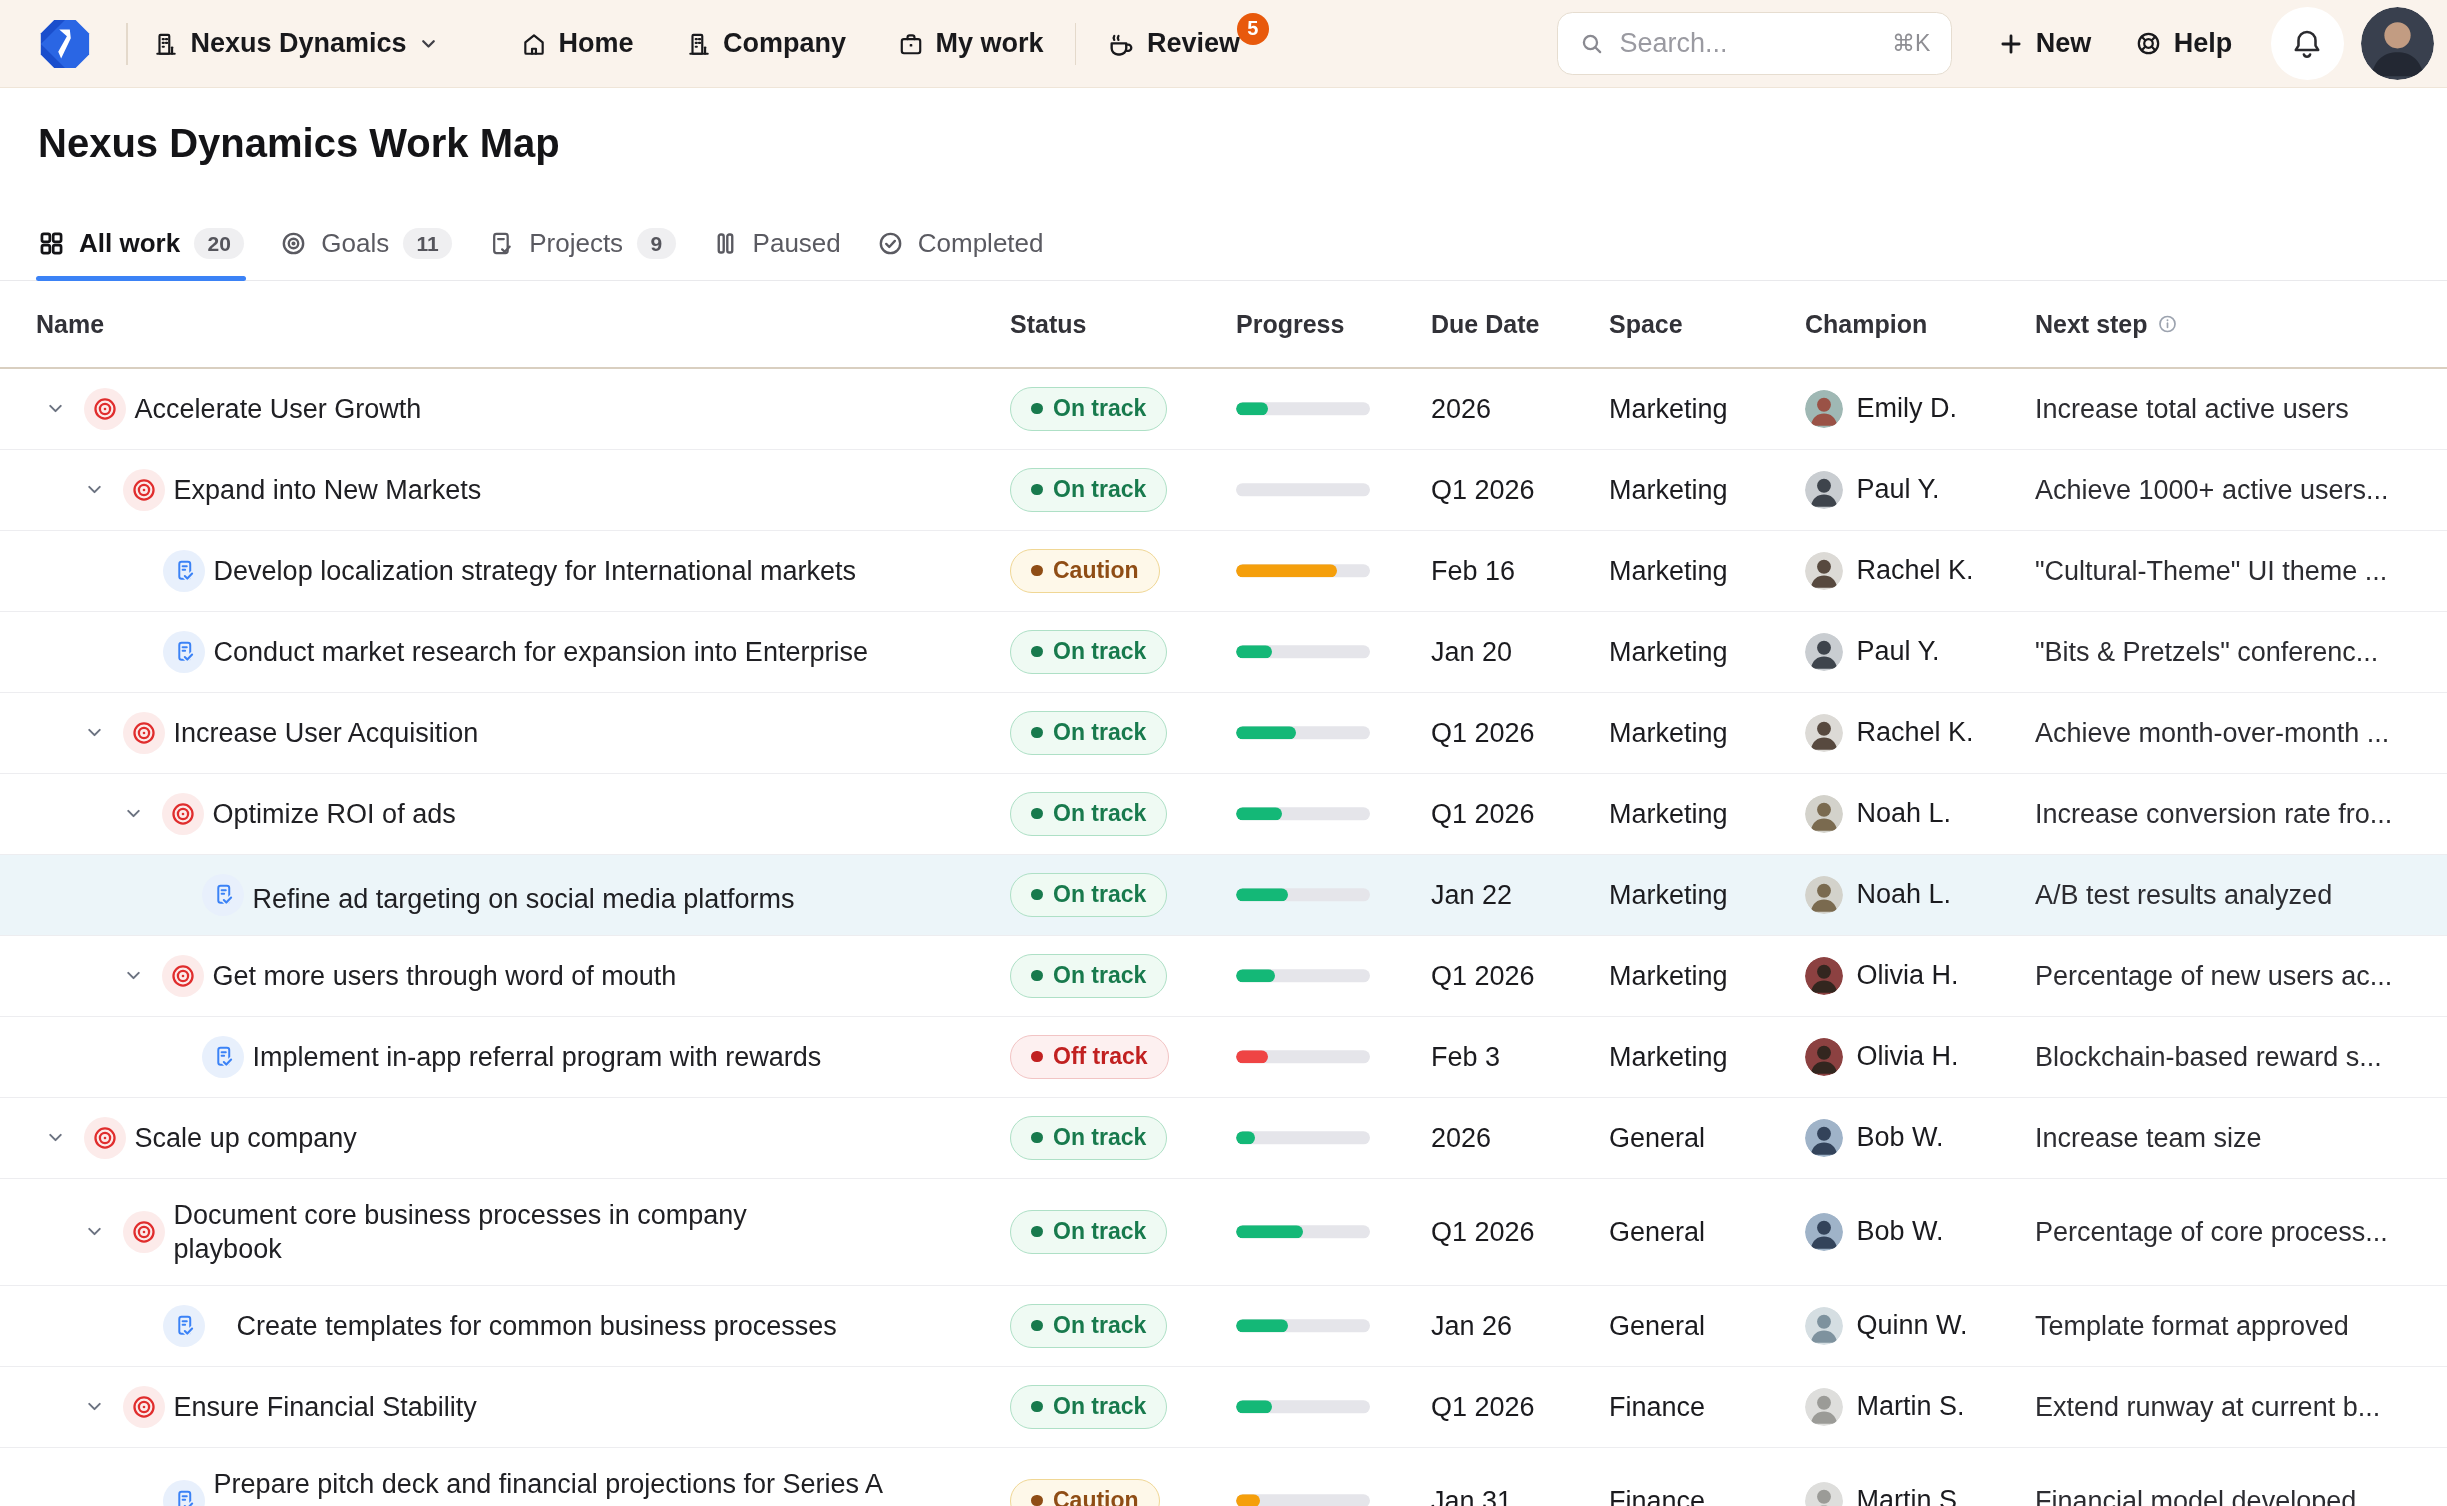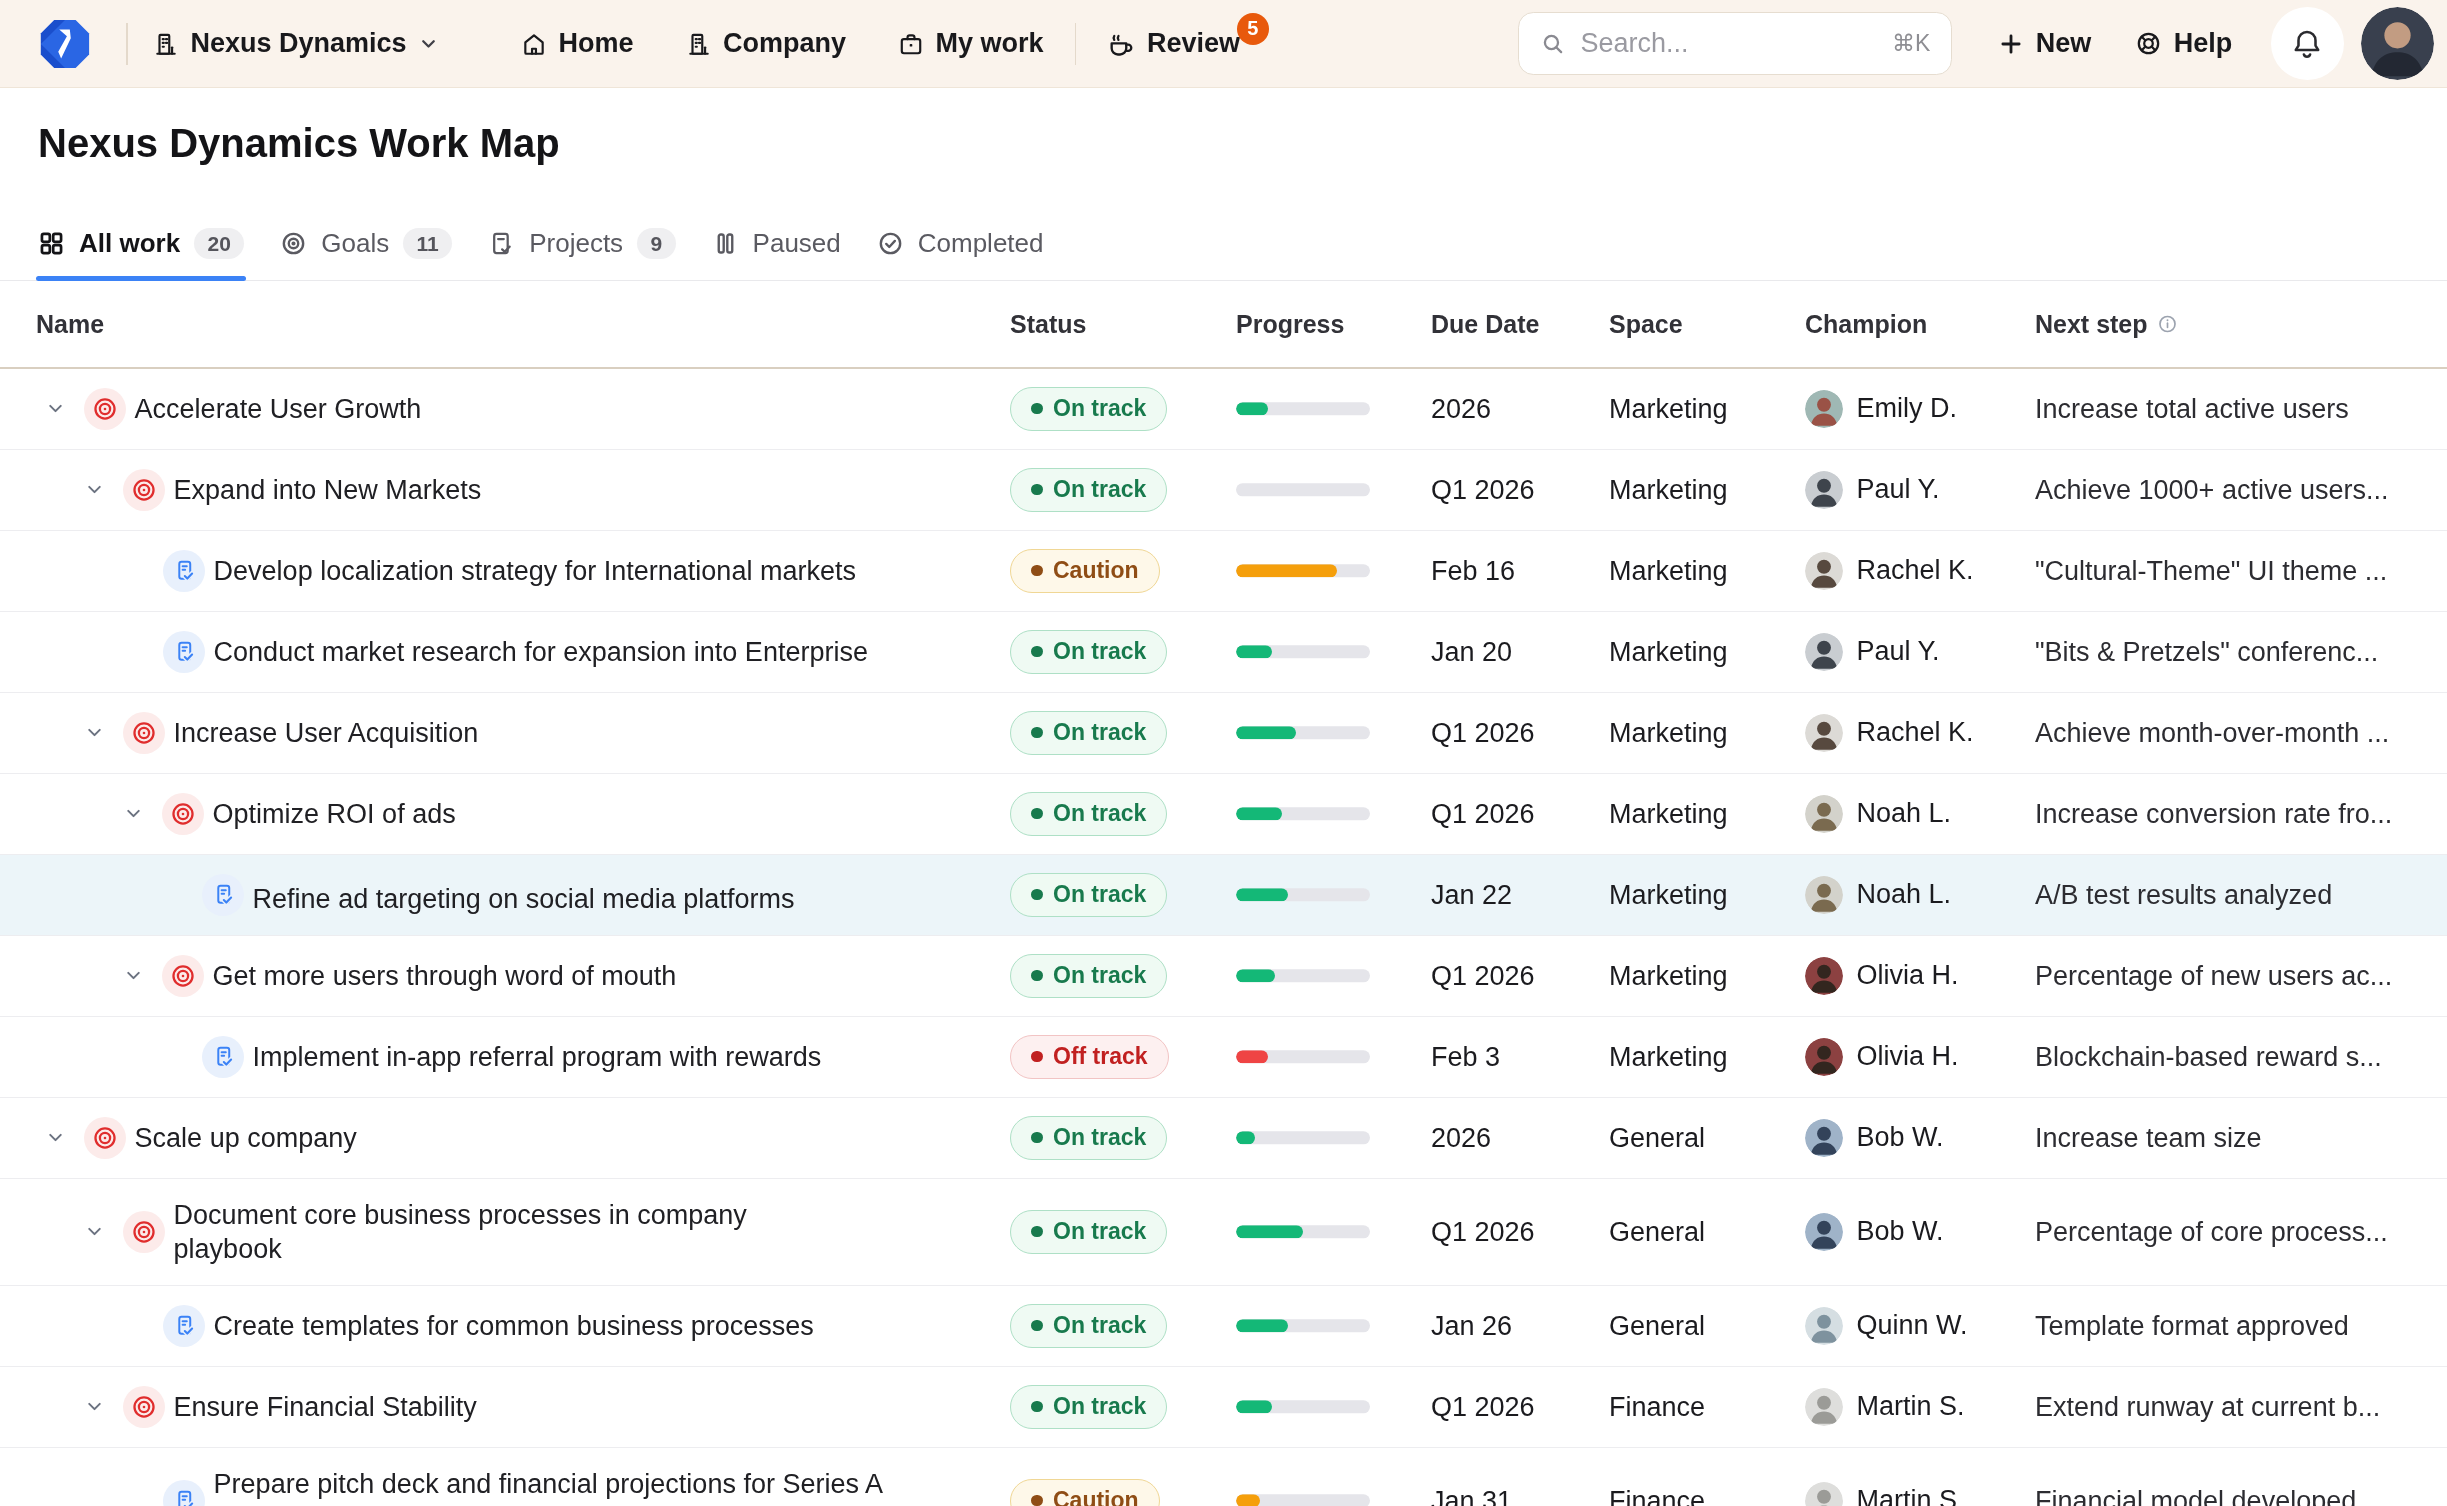--- a/index.html
+++ b/index.html
@@ -14,21 +14,21 @@
   .nav-item{display:flex;align-items:center;gap:11.5px;font-size:27px;font-weight:600;
     color:#19191c;white-space:nowrap;cursor:pointer;position:relative;}
   .nav-item svg{flex:0 0 auto;}
   .workspace{font-weight:700;margin-right:82px;}
   .navgroup{display:flex;align-items:center;gap:52px;}
   .nav-div2{width:1.9px;height:42px;background:#e4d9cb;margin:0 31px;}
   .badge-count{position:absolute;top:-15.3px;right:-29px;min-width:32.5px;height:32.5px;border-radius:16.3px;
     background:var(--badge-orange);color:#fff;font-size:20px;font-weight:700;display:flex;
     align-items:center;justify-content:center;padding:0 5.7px;}
   .nav-spacer{flex:1;}
-  .search{width:434px;height:63px;background:#fff;border:1.9px solid #e6ddd0;border-radius:15.3px;
+  .search{width:395px;height:63px;background:#fff;border:1.9px solid #e6ddd0;border-radius:15.3px;
     display:flex;align-items:center;padding:0 21px;gap:15.3px;color:#9a9aa1;font-size:27px;cursor:text;}
   .search .ph{flex:1;color:#9a9aa1;}
   .search .kbd{color:#8e8e93;font-size:23px;}
   .rightgrp{display:flex;align-items:center;gap:44px;margin-left:46px;}
   .bellwrap{width:73px;height:73px;border-radius:50%;background:#fff;display:flex;align-items:center;
     justify-content:center;cursor:pointer;margin-left:-5.7px;}
   .nav-avatar{width:73px;height:73px;border-radius:50%;overflow:hidden;flex:0 0 auto;cursor:pointer;margin-left:-27px;}
 
   
   .pagehead{padding:32.5px 38px 0;}
@@ -631,113 +631,113 @@
             <circle cx="20" cy="20" r="20" fill="#9fb3c8"></circle>
             <circle cx="20" cy="15.5" r="7.3" fill="#33435a"></circle>
             <path d="M6 37.5 C7.8 28.7 13.2 24.8 20 24.8 C26.8 24.8 32.2 28.7 34 37.5 Z" fill="#33435a"></path>
           </svg>
         </span>
         <span>Bob W.</span>
       </div>
       <div class="cell c-next">Percentage of core process...</div>
     </div>
     <div class="row">
+      <div class="name-cell" style="padding-left: 163px; gap: 23px;">
+        <span class="rowicon project">
+          <svg width="25" height="25" viewBox="0 0 24 24" fill="none" stroke-linecap="round" stroke-linejoin="round">
+            <rect x="7" y="3.5" width="10.5" height="16.5" rx="2.2" stroke="#3b82f6" stroke-width="1.9"></rect>
+            <path d="M10.2 8h4M10.2 11.3h2.4" stroke="#3b82f6" stroke-width="1.9"></path>
+            <path d="M12.3 17.3l2.4 2.4 4.6-4.8" stroke="#e8f0fc" stroke-width="5"></path>
+            <path d="M12.3 17.3l2.4 2.4 4.6-4.8" stroke="#3b82f6" stroke-width="2"></path>
+          </svg>
+        </span>
+        <span class="rname">Create templates for common business processes</span>
+      </div>
+      <div class="cell c-status"><span class="pill on_track"><span class="dot"></span>On track</span></div>
+      <div class="cell c-prog">
+        <div class="track">
+          <div class="fill" style="width:39%;background:#14b877"></div>
+        </div>
+      </div>
+      <div class="cell c-due">Jan 26</div>
+      <div class="cell c-space">General</div>
+      <div class="cell c-champ">
+        <span class="avatar">
+          <svg viewBox="0 0 40 40">
+            <circle cx="20" cy="20" r="20" fill="#d5dee2"></circle>
+            <circle cx="20" cy="15.5" r="7.3" fill="#7e929e"></circle>
+            <path d="M6 37.5 C7.8 28.7 13.2 24.8 20 24.8 C26.8 24.8 32.2 28.7 34 37.5 Z" fill="#7e929e"></path>
+          </svg>
+        </span>
+        <span>Quinn W.</span>
+      </div>
+      <div class="cell c-next">Template format approved</div>
+    </div>
+    <div class="row">
+      <div class="name-cell" style="padding-left: 83px;">
+        <span class="chev">
+          <svg width="21" height="21" viewBox="0 0 24 24" fill="none" stroke="#6b7280" stroke-width="2.3" stroke-linecap="round" stroke-linejoin="round">
+            <path d="M6 9l6 6 6-6"></path>
+          </svg>
+        </span>
+        <span class="rowicon goal">
+          <svg width="26" height="26" viewBox="0 0 24 24" fill="none" stroke="#e02d2d" stroke-width="2.1">
+            <circle cx="12" cy="12" r="8.8"></circle>
+            <circle cx="12" cy="12" r="4.7"></circle>
+            <circle cx="12" cy="12" r="1.2" fill="#e02d2d" stroke="none"></circle>
+          </svg>
+        </span>
+        <span class="rname">Ensure Financial Stability</span>
+      </div>
+      <div class="cell c-status"><span class="pill on_track"><span class="dot"></span>On track</span></div>
+      <div class="cell c-prog">
+        <div class="track">
+          <div class="fill" style="width:27%;background:#14b877"></div>
+        </div>
+      </div>
+      <div class="cell c-due">Q1 2026</div>
+      <div class="cell c-space">Finance</div>
+      <div class="cell c-champ">
+        <span class="avatar">
+          <svg viewBox="0 0 40 40">
+            <circle cx="20" cy="20" r="20" fill="#dededc"></circle>
+            <circle cx="20" cy="15.5" r="7.3" fill="#9b9b97"></circle>
+            <path d="M6 37.5 C7.8 28.7 13.2 24.8 20 24.8 C26.8 24.8 32.2 28.7 34 37.5 Z" fill="#9b9b97"></path>
+          </svg>
+        </span>
+        <span>Martin S.</span>
+      </div>
+      <div class="cell c-next">Extend runway at current b...</div>
+    </div>
+    <div class="row">
       <div class="name-cell" style="padding-left: 163px;">
         <span class="rowicon project">
           <svg width="25" height="25" viewBox="0 0 24 24" fill="none" stroke-linecap="round" stroke-linejoin="round">
             <rect x="7" y="3.5" width="10.5" height="16.5" rx="2.2" stroke="#3b82f6" stroke-width="1.9"></rect>
             <path d="M10.2 8h4M10.2 11.3h2.4" stroke="#3b82f6" stroke-width="1.9"></path>
             <path d="M12.3 17.3l2.4 2.4 4.6-4.8" stroke="#e8f0fc" stroke-width="5"></path>
             <path d="M12.3 17.3l2.4 2.4 4.6-4.8" stroke="#3b82f6" stroke-width="2"></path>
           </svg>
         </span>
-        <span class="rname">Create templates for common business processes</span>
-      </div>
-      <div class="cell c-status"><span class="pill on_track"><span class="dot"></span>On track</span></div>
-      <div class="cell c-prog">
-        <div class="track">
-          <div class="fill" style="width:39%;background:#14b877"></div>
-        </div>
-      </div>
-      <div class="cell c-due">Jan 26</div>
-      <div class="cell c-space">General</div>
-      <div class="cell c-champ">
-        <span class="avatar">
-          <svg viewBox="0 0 40 40">
-            <circle cx="20" cy="20" r="20" fill="#d5dee2"></circle>
-            <circle cx="20" cy="15.5" r="7.3" fill="#7e929e"></circle>
-            <path d="M6 37.5 C7.8 28.7 13.2 24.8 20 24.8 C26.8 24.8 32.2 28.7 34 37.5 Z" fill="#7e929e"></path>
-          </svg>
-        </span>
-        <span>Quinn W.</span>
-      </div>
-      <div class="cell c-next">Template format approved</div>
-    </div>
-    <div class="row">
-      <div class="name-cell" style="padding-left: 83px;">
-        <span class="chev">
-          <svg width="21" height="21" viewBox="0 0 24 24" fill="none" stroke="#6b7280" stroke-width="2.3" stroke-linecap="round" stroke-linejoin="round">
-            <path d="M6 9l6 6 6-6"></path>
-          </svg>
-        </span>
-        <span class="rowicon goal">
-          <svg width="26" height="26" viewBox="0 0 24 24" fill="none" stroke="#e02d2d" stroke-width="2.1">
-            <circle cx="12" cy="12" r="8.8"></circle>
-            <circle cx="12" cy="12" r="4.7"></circle>
-            <circle cx="12" cy="12" r="1.2" fill="#e02d2d" stroke="none"></circle>
-          </svg>
-        </span>
-        <span class="rname">Ensure Financial Stability</span>
-      </div>
-      <div class="cell c-status"><span class="pill on_track"><span class="dot"></span>On track</span></div>
-      <div class="cell c-prog">
-        <div class="track">
-          <div class="fill" style="width:27%;background:#14b877"></div>
-        </div>
-      </div>
-      <div class="cell c-due">Q1 2026</div>
+        <span class="rname" style="max-width: 746px;">Prepare pitch deck and financial projections for Series A funding</span>
+      </div>
+      <div class="cell c-status"><span class="pill caution"><span class="dot"></span>Caution</span></div>
+      <div class="cell c-prog">
+        <div class="track">
+          <div class="fill" style="width:18%;background:#f59f0b"></div>
+        </div>
+      </div>
+      <div class="cell c-due">Jan 31</div>
       <div class="cell c-space">Finance</div>
       <div class="cell c-champ">
         <span class="avatar">
           <svg viewBox="0 0 40 40">
             <circle cx="20" cy="20" r="20" fill="#dededc"></circle>
             <circle cx="20" cy="15.5" r="7.3" fill="#9b9b97"></circle>
             <path d="M6 37.5 C7.8 28.7 13.2 24.8 20 24.8 C26.8 24.8 32.2 28.7 34 37.5 Z" fill="#9b9b97"></path>
           </svg>
         </span>
         <span>Martin S.</span>
       </div>
-      <div class="cell c-next">Extend runway at current b...</div>
-    </div>
-    <div class="row">
-      <div class="name-cell" style="padding-left: 163px;">
-        <span class="rowicon project">
-          <svg width="25" height="25" viewBox="0 0 24 24" fill="none" stroke-linecap="round" stroke-linejoin="round">
-            <rect x="7" y="3.5" width="10.5" height="16.5" rx="2.2" stroke="#3b82f6" stroke-width="1.9"></rect>
-            <path d="M10.2 8h4M10.2 11.3h2.4" stroke="#3b82f6" stroke-width="1.9"></path>
-            <path d="M12.3 17.3l2.4 2.4 4.6-4.8" stroke="#e8f0fc" stroke-width="5"></path>
-            <path d="M12.3 17.3l2.4 2.4 4.6-4.8" stroke="#3b82f6" stroke-width="2"></path>
-          </svg>
-        </span>
-        <span class="rname" style="max-width: 746px;">Prepare pitch deck and financial projections for Series A funding</span>
-      </div>
-      <div class="cell c-status"><span class="pill caution"><span class="dot"></span>Caution</span></div>
-      <div class="cell c-prog">
-        <div class="track">
-          <div class="fill" style="width:18%;background:#f59f0b"></div>
-        </div>
-      </div>
-      <div class="cell c-due">Jan 31</div>
-      <div class="cell c-space">Finance</div>
-      <div class="cell c-champ">
-        <span class="avatar">
-          <svg viewBox="0 0 40 40">
-            <circle cx="20" cy="20" r="20" fill="#dededc"></circle>
-            <circle cx="20" cy="15.5" r="7.3" fill="#9b9b97"></circle>
-            <path d="M6 37.5 C7.8 28.7 13.2 24.8 20 24.8 C26.8 24.8 32.2 28.7 34 37.5 Z" fill="#9b9b97"></path>
-          </svg>
-        </span>
-        <span>Martin S.</span>
-      </div>
       <div class="cell c-next">Financial model developed</div>
     </div>
   </div>
 
 
 </body></html>

